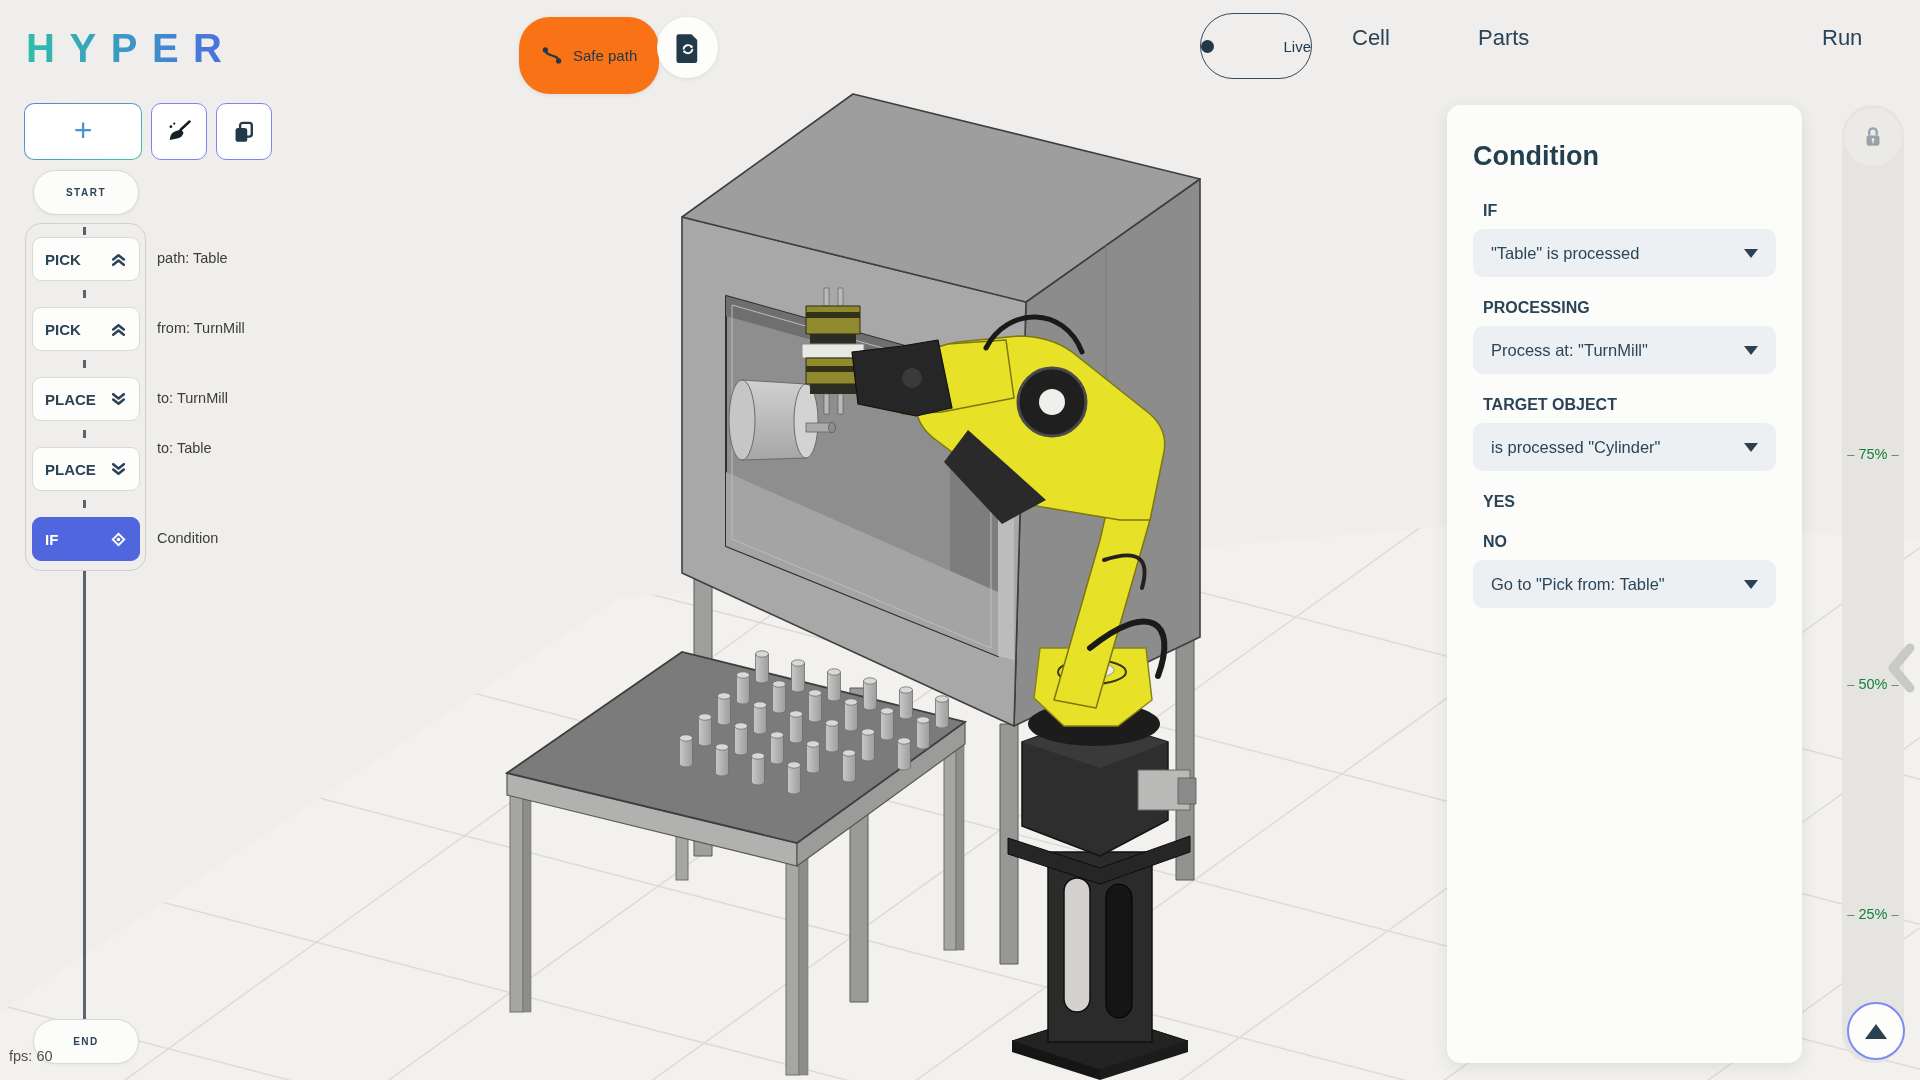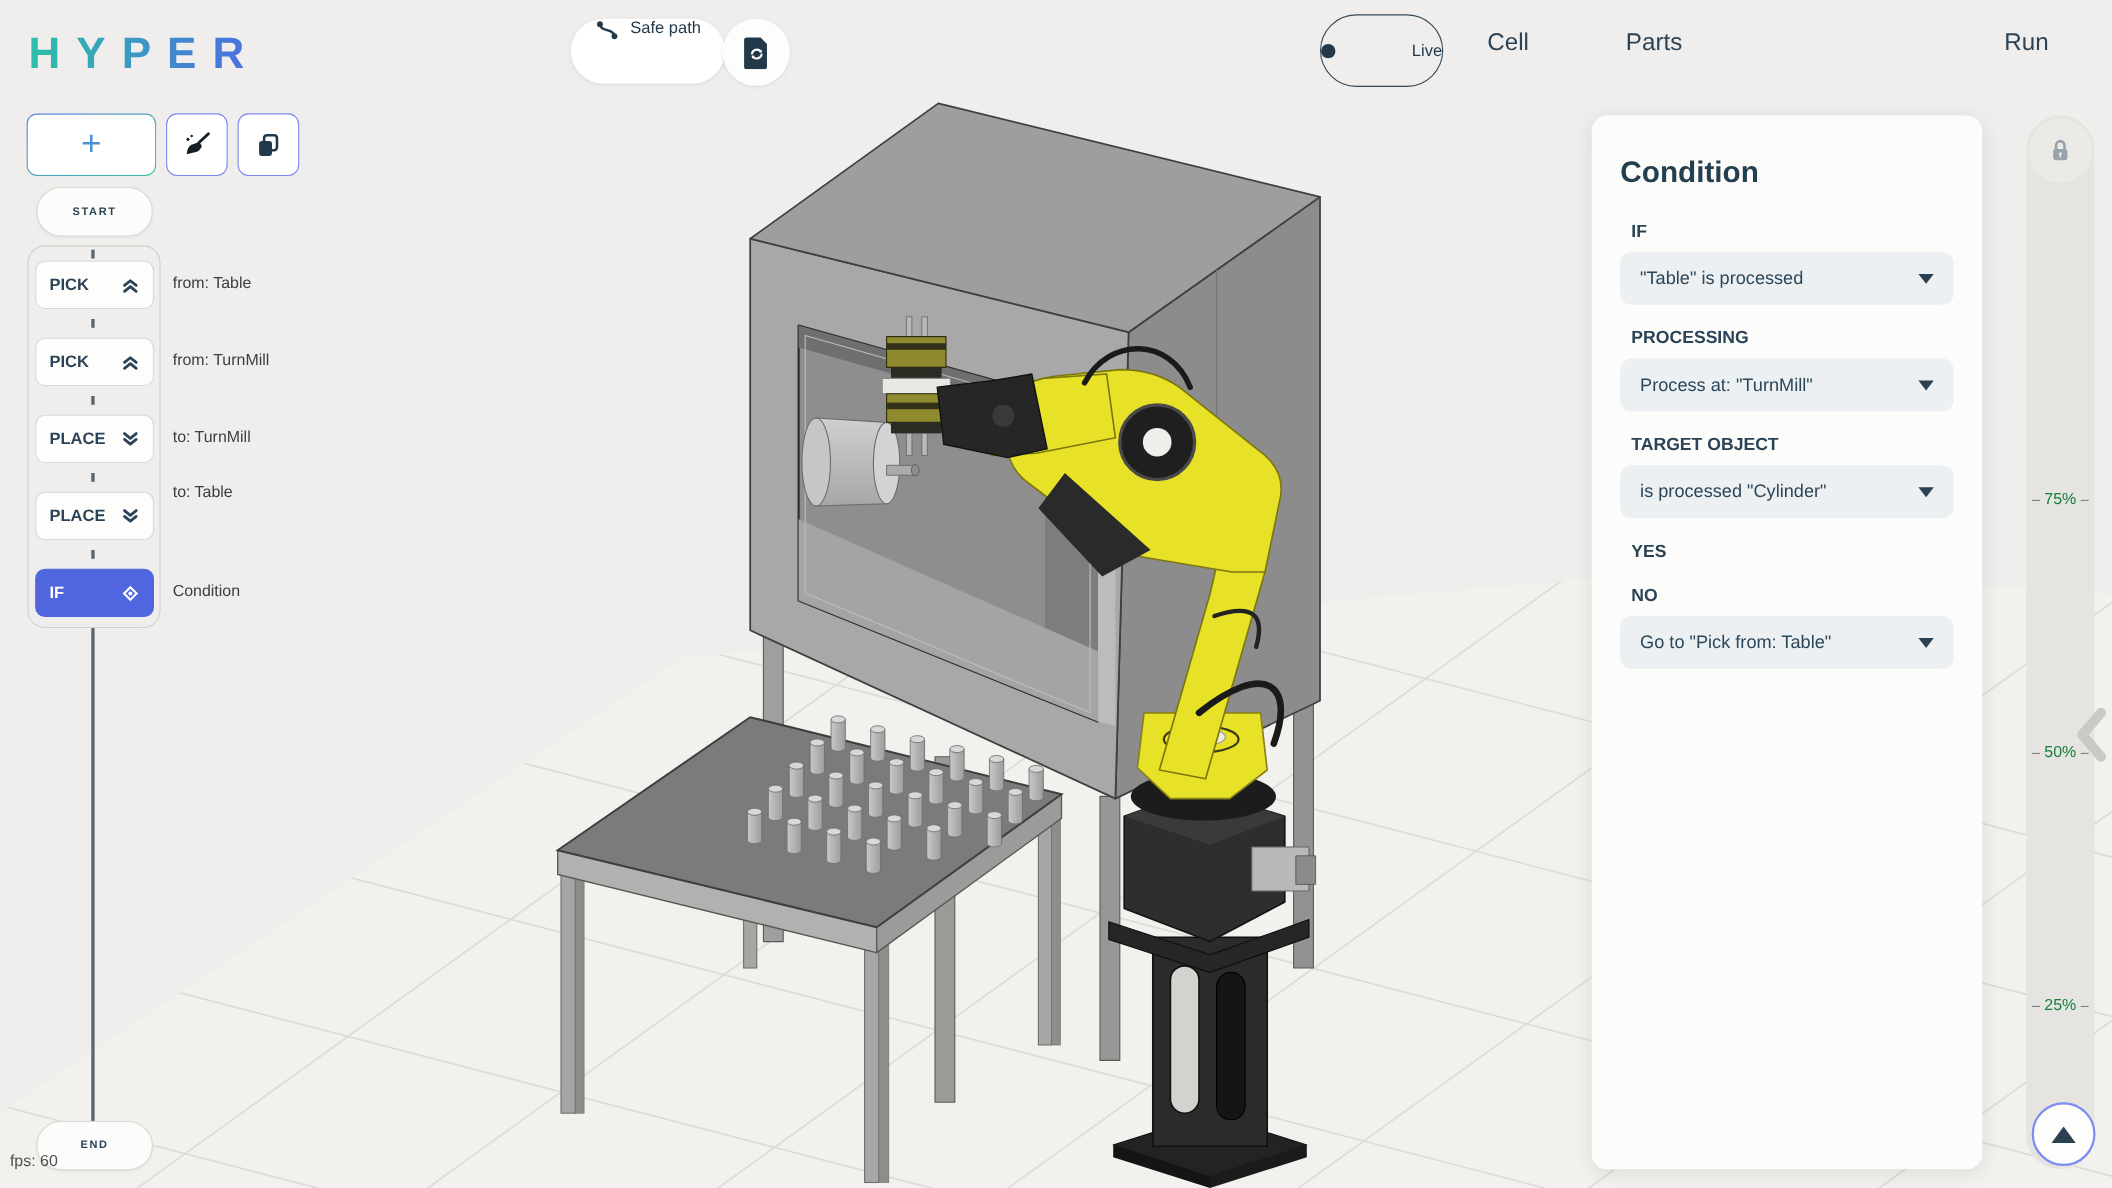--- a/index.html
+++ b/index.html
@@ -9,22 +9,22 @@
   
   #scene { position:absolute; inset:0; z-index:0; }
 
   
   .topbar { position:absolute; left:0; top:0; width:1920px; height:96px; z-index:5; }
   .logo { position:absolute; left:26px; top:26px; }
   .project-box { position:absolute; left:255px; top:17px; width:243px; height:61px;
     border:1px solid #98a2aa; border-radius:9px; display:flex; align-items:center;
     justify-content:space-between; padding:0 18px 0 21px; background:rgba(255,255,255,0.15); }
   .project-box .pname { font-size:19px; font-weight:bold; color:#22394a; }
-  .pill-btn { position:absolute; top:17px; height:59px; background:#ffffff; border-radius:31px;
-    display:flex; align-items:flex-start; gap:10px; padding:0 22px; box-shadow:0 1px 4px rgba(60,70,80,.10);
+  .pill-btn { position:absolute; top:17px; height:77px; background:#f97316; border-radius:31px;
+    display:flex; align-items:center; gap:10px; padding:0 22px; box-shadow:0 1px 4px rgba(60,70,80,.10);
     font-size:15px; color:#22394a; cursor:pointer; }
   .safe-path { left:519px; }
   .sync-btn { position:absolute; left:657px; top:17px; width:61px; height:61px; border-radius:50%;
     background:#fdfdfc; box-shadow:0 1px 4px rgba(60,70,80,.10); display:flex; align-items:center; justify-content:center; }
   .live-pill { position:absolute; left:1200px; top:13px; width:112px; height:66px; border:1.5px solid #33485a;
     border-radius:34px; display:flex; align-items:center; justify-content:space-between; gap:9px; }
   .live-dot { width:13px; height:13px; border-radius:50%; background:#22394a; }
   .live-pill span { font-size:15px; color:#22394a; }
   .nav-link { position:absolute; top:25px; font-size:22px; color:#2b4356; cursor:pointer; }
   .nav-cell { left:1352px; } .nav-parts { left:1478px; } .nav-run { left:1822px; }
@@ -369,21 +369,21 @@
   </div>
   <div class="tick" style="top:500px"></div>
   <div class="step-card selected" style="top:517px">
     <span>IF</span>
     <svg width="17" height="17" viewBox="0 0 16 16">
       <rect x="4.2" y="4.2" width="7.6" height="7.6" transform="rotate(45 8 8)" fill="none" stroke="#ffffff" stroke-width="1.8"></rect>
       <circle cx="8" cy="8" r="1.7" fill="#ffffff"></circle>
     </svg>
   </div>
 
-  <span class="step-note" style="top:250px">from: Table</span>
+  <span class="step-note" style="top:250px">path: Table</span>
   <span class="step-note" style="top:320px">from: TurnMill</span>
   <span class="step-note" style="top:390px">to: TurnMill</span>
   <span class="step-note" style="top:440px">to: Table</span>
   <span class="step-note" style="top:530px">Condition</span>
 
   <div class="flow-line"></div>
   <div class="node-pill end-node">END</div>
 </div>
 
 <span class="fps">fps: 60</span>

